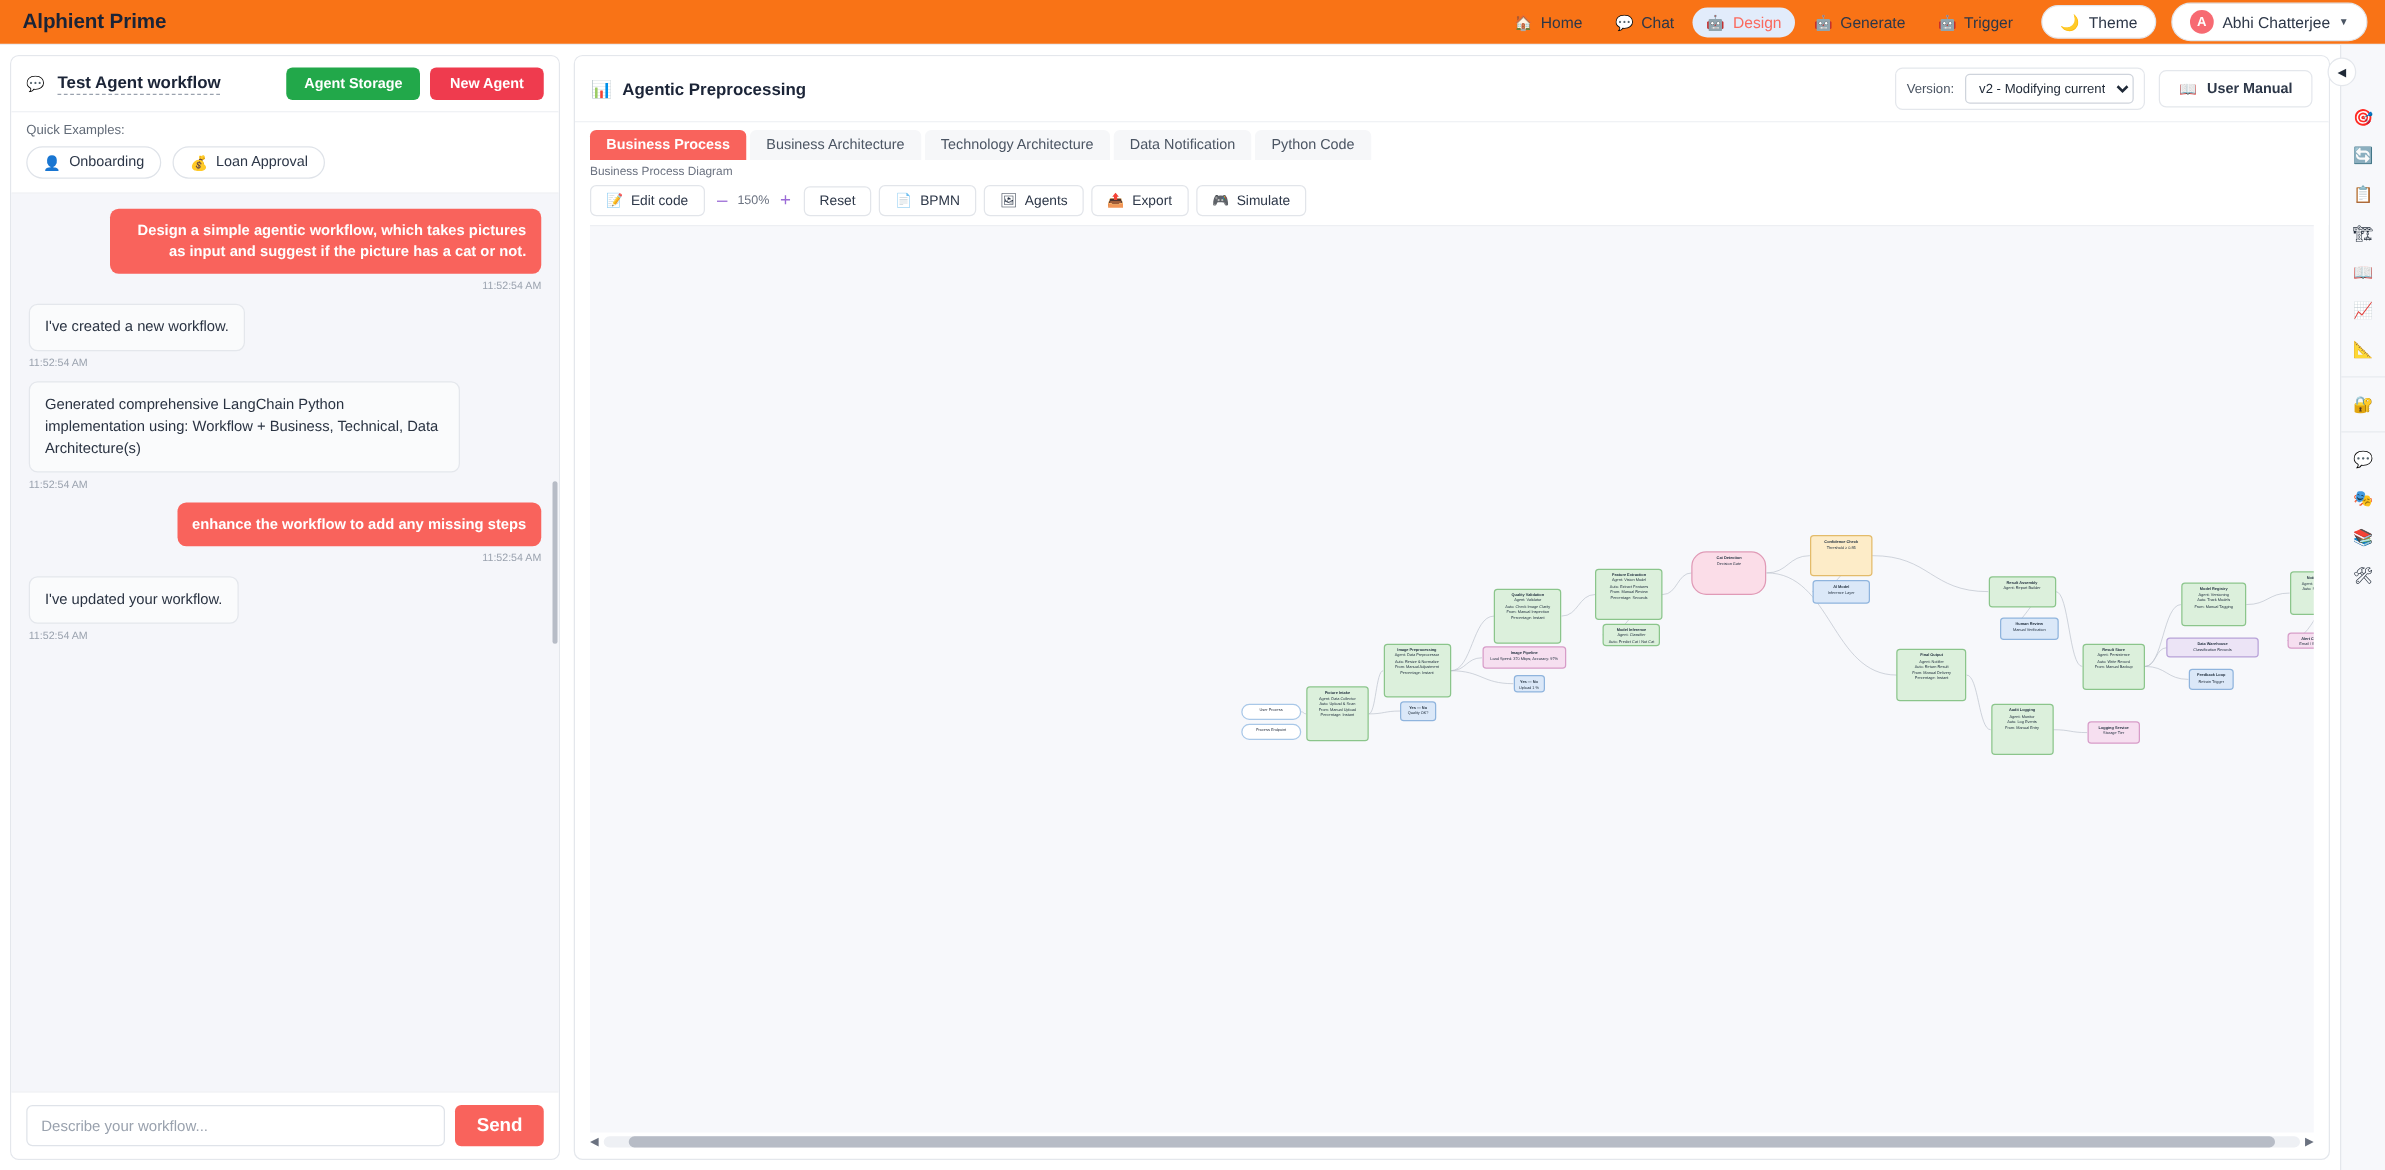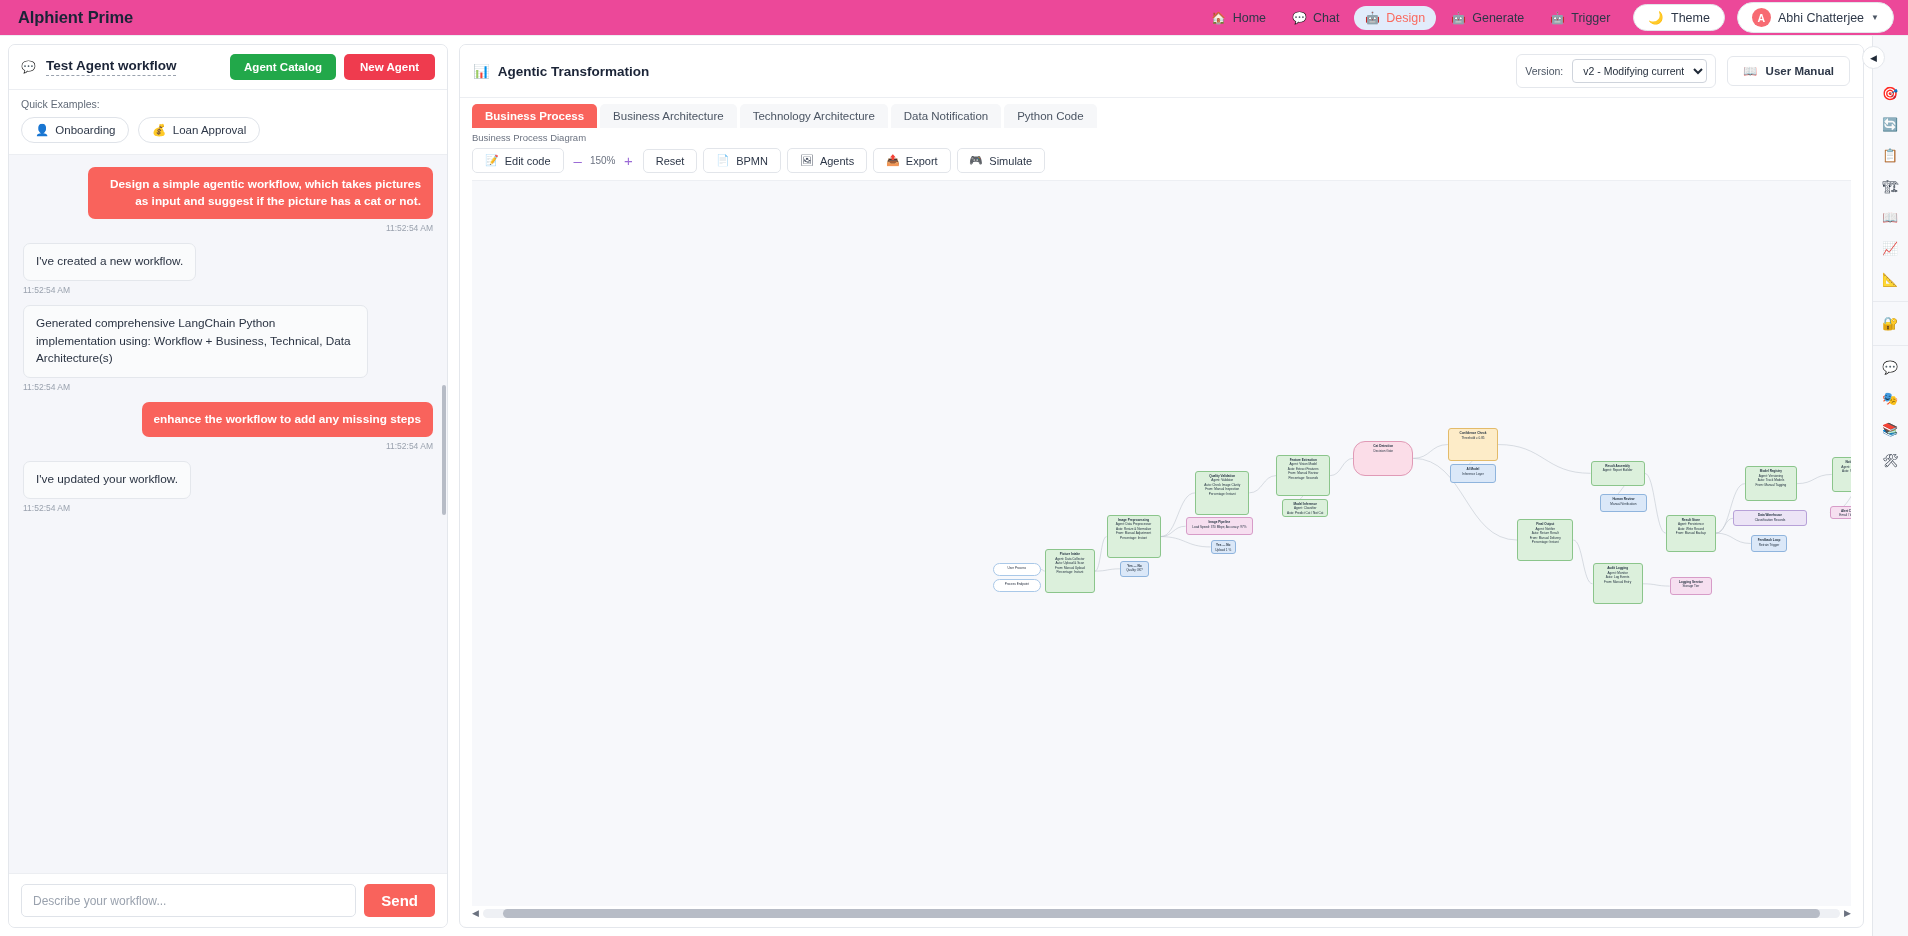--- a/index.html
+++ b/index.html
@@ -11,21 +11,21 @@
     overflow: hidden;
     color: #1f2937;
   }
   .app { width: 1908px; height: 936px; display: flex; flex-direction: column; }
 
   
   .topbar {
     height: 36px; min-height: 36px;
     display: flex; align-items: center;
     padding: 0 14px 0 18px;
-    background: #ec4899;
+    background: #f97316;
     border-bottom: 1px solid #eceef2;
   }
   .brand { font-size: 16.5px; font-weight: bold; color: #1b2437; letter-spacing: -0.1px; }
   .topnav { margin-left: auto; display: flex; align-items: center; gap: 4px; }
   .nav-item {
     display: flex; align-items: center; gap: 6px;
     font-size: 12.5px; color: #2d3748;
     padding: 5px 11px; border-radius: 14px;
     cursor: pointer; white-space: nowrap;
   }
@@ -335,21 +335,21 @@
 
   <div class="body">
 
     <div class="left-wrap">
       <div class="left-panel">
 
         <div class="chat-head">
           <span class="bubble-ico">💬</span>
           <span class="wf-title">Test Agent workflow</span>
           <div class="head-btns">
-            <button class="btn-green">Agent Catalog</button>
+            <button class="btn-green">Agent Storage</button>
             <button class="btn-red">New Agent</button>
           </div>
         </div>
 
         <div class="quick">
           <div class="quick-label">Quick Examples:</div>
           <div class="quick-row">
             <button class="quick-btn">
               <span>👤</span>
               <span>Onboarding</span>
@@ -398,21 +398,21 @@
 
       </div>
     </div>
 
     <div class="right-wrap">
       <div class="right-panel">
 
         <div class="diag-head">
           <div class="diag-title">
             <span>📊</span>
-            <span>Agentic Transformation</span>
+            <span>Agentic Preprocessing</span>
           </div>
           <div class="head-right">
             <div class="version-box">
               <span class="version-label">Version:</span>
               <select class="version-select">
                 <option>v2 - Modifying current</option>
               </select>
             </div>
             <button class="guide-btn">
               <span>📖</span>

